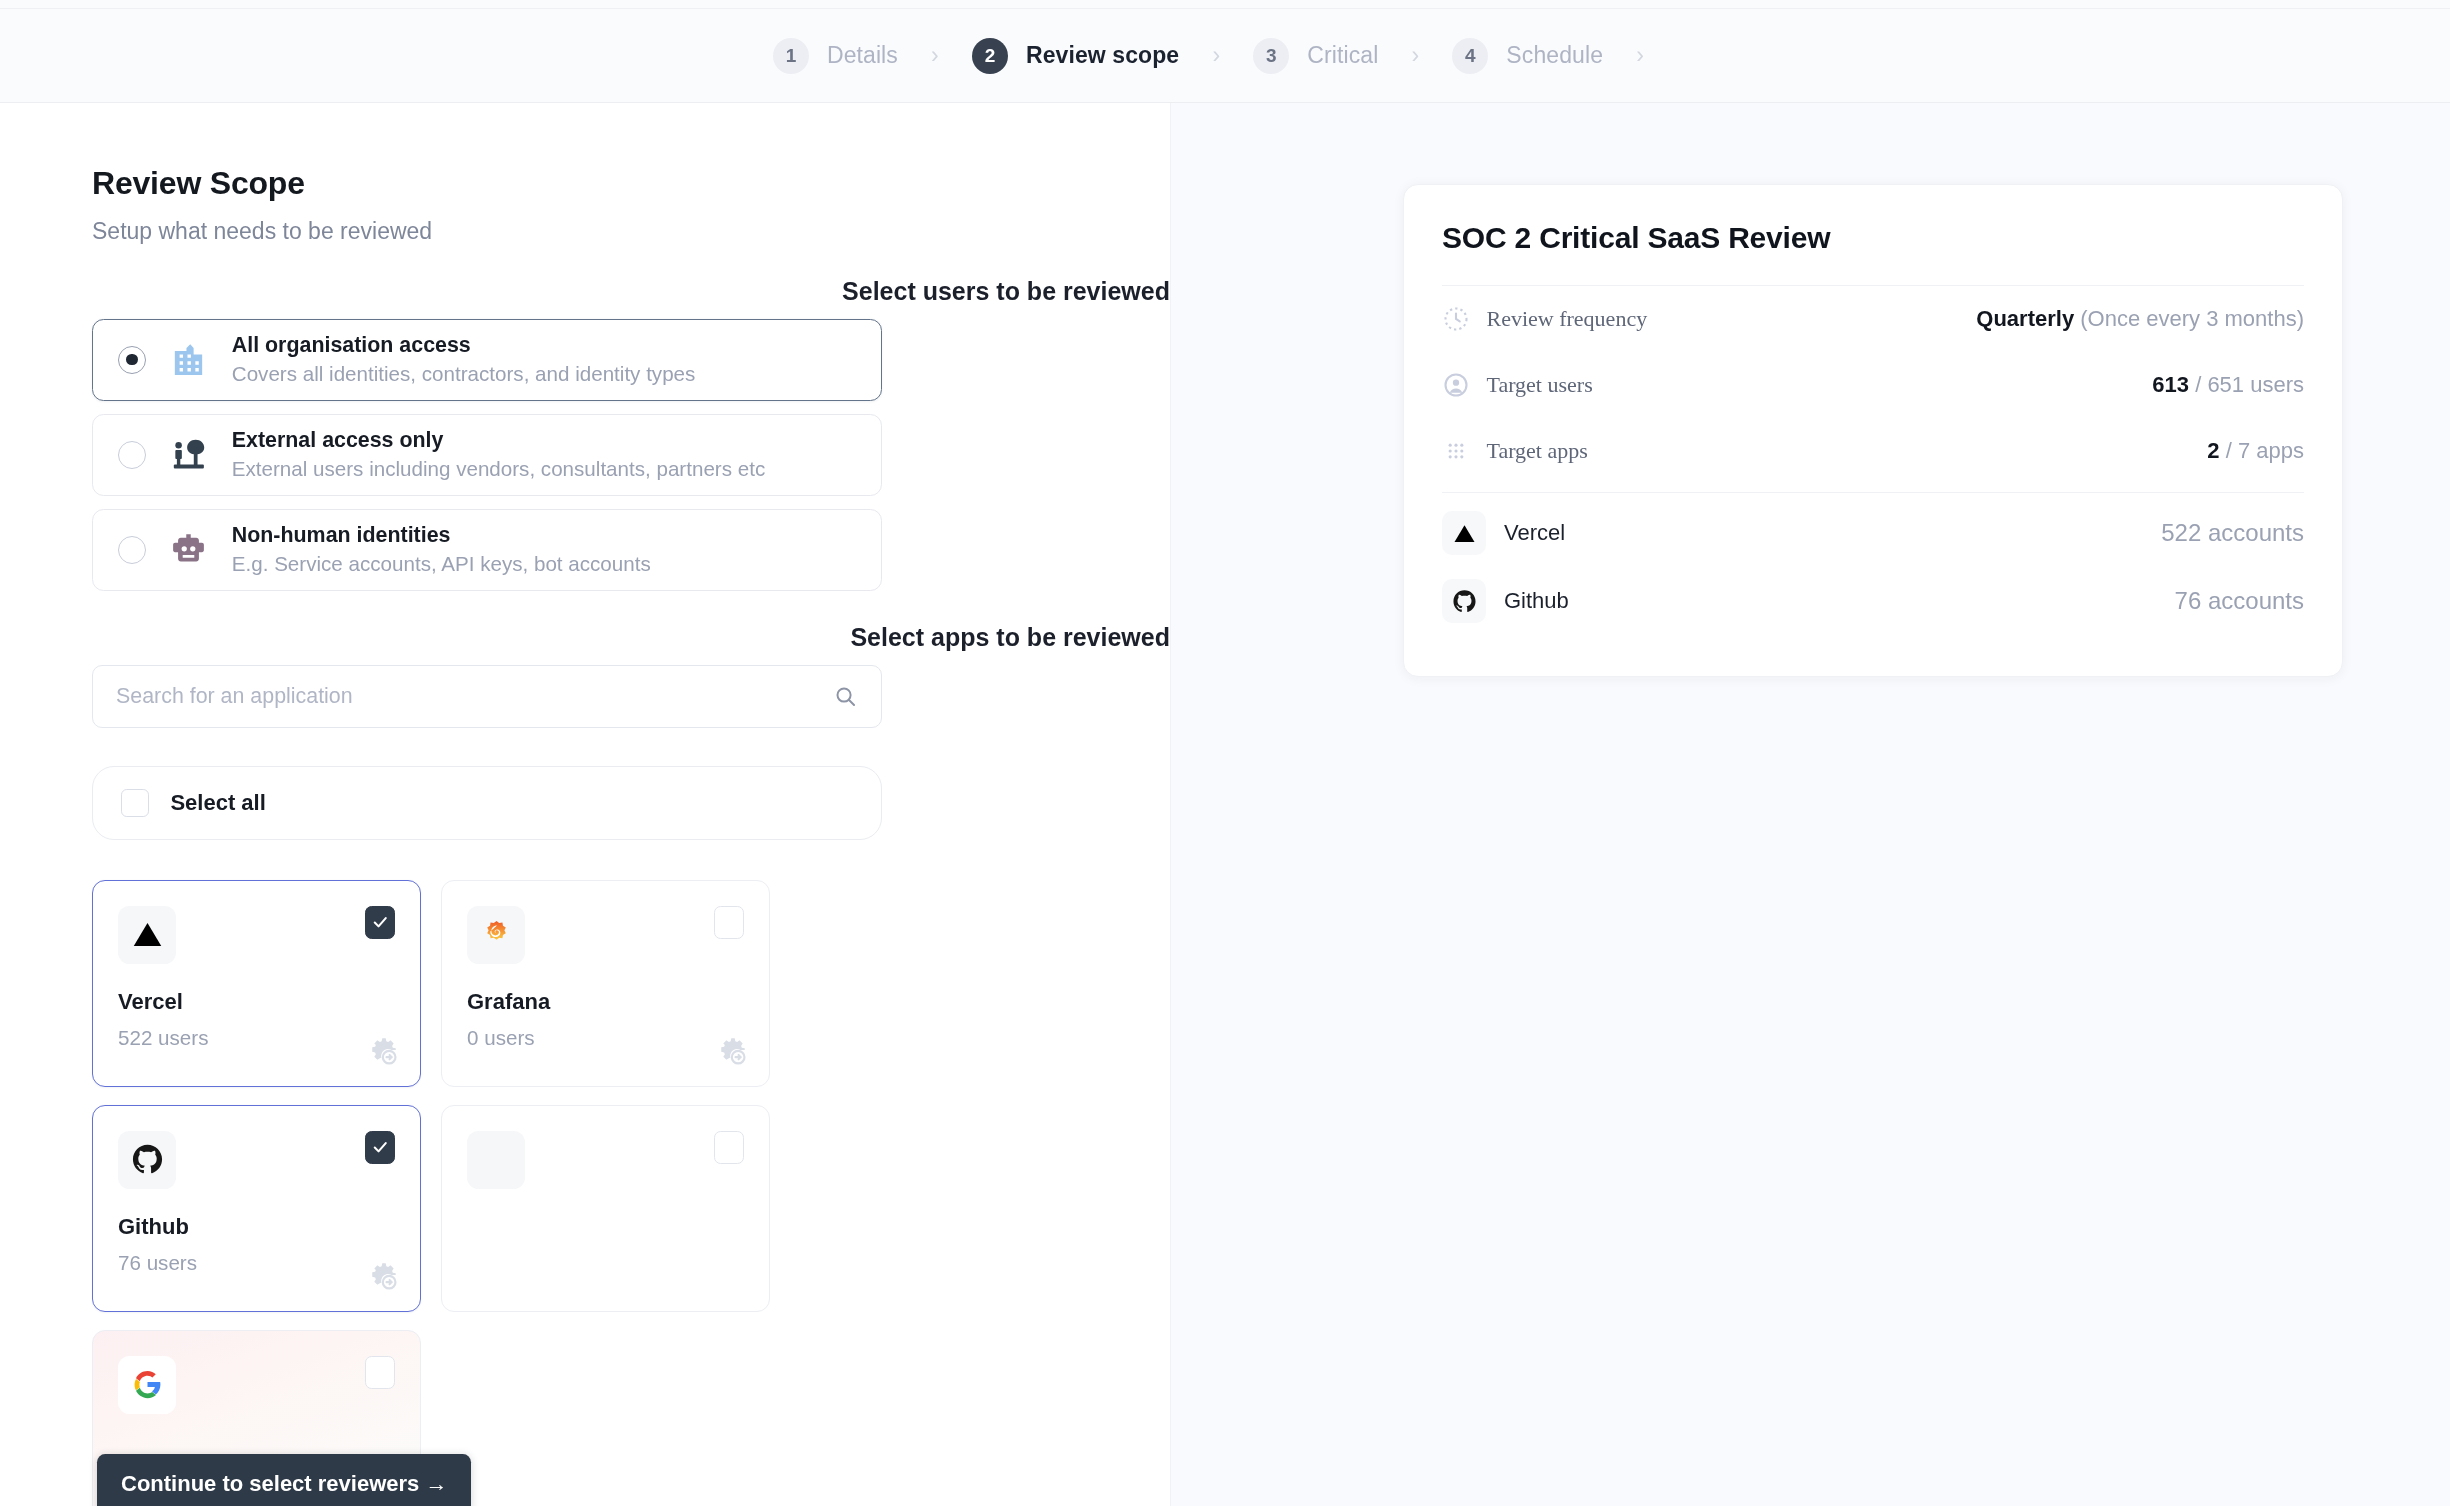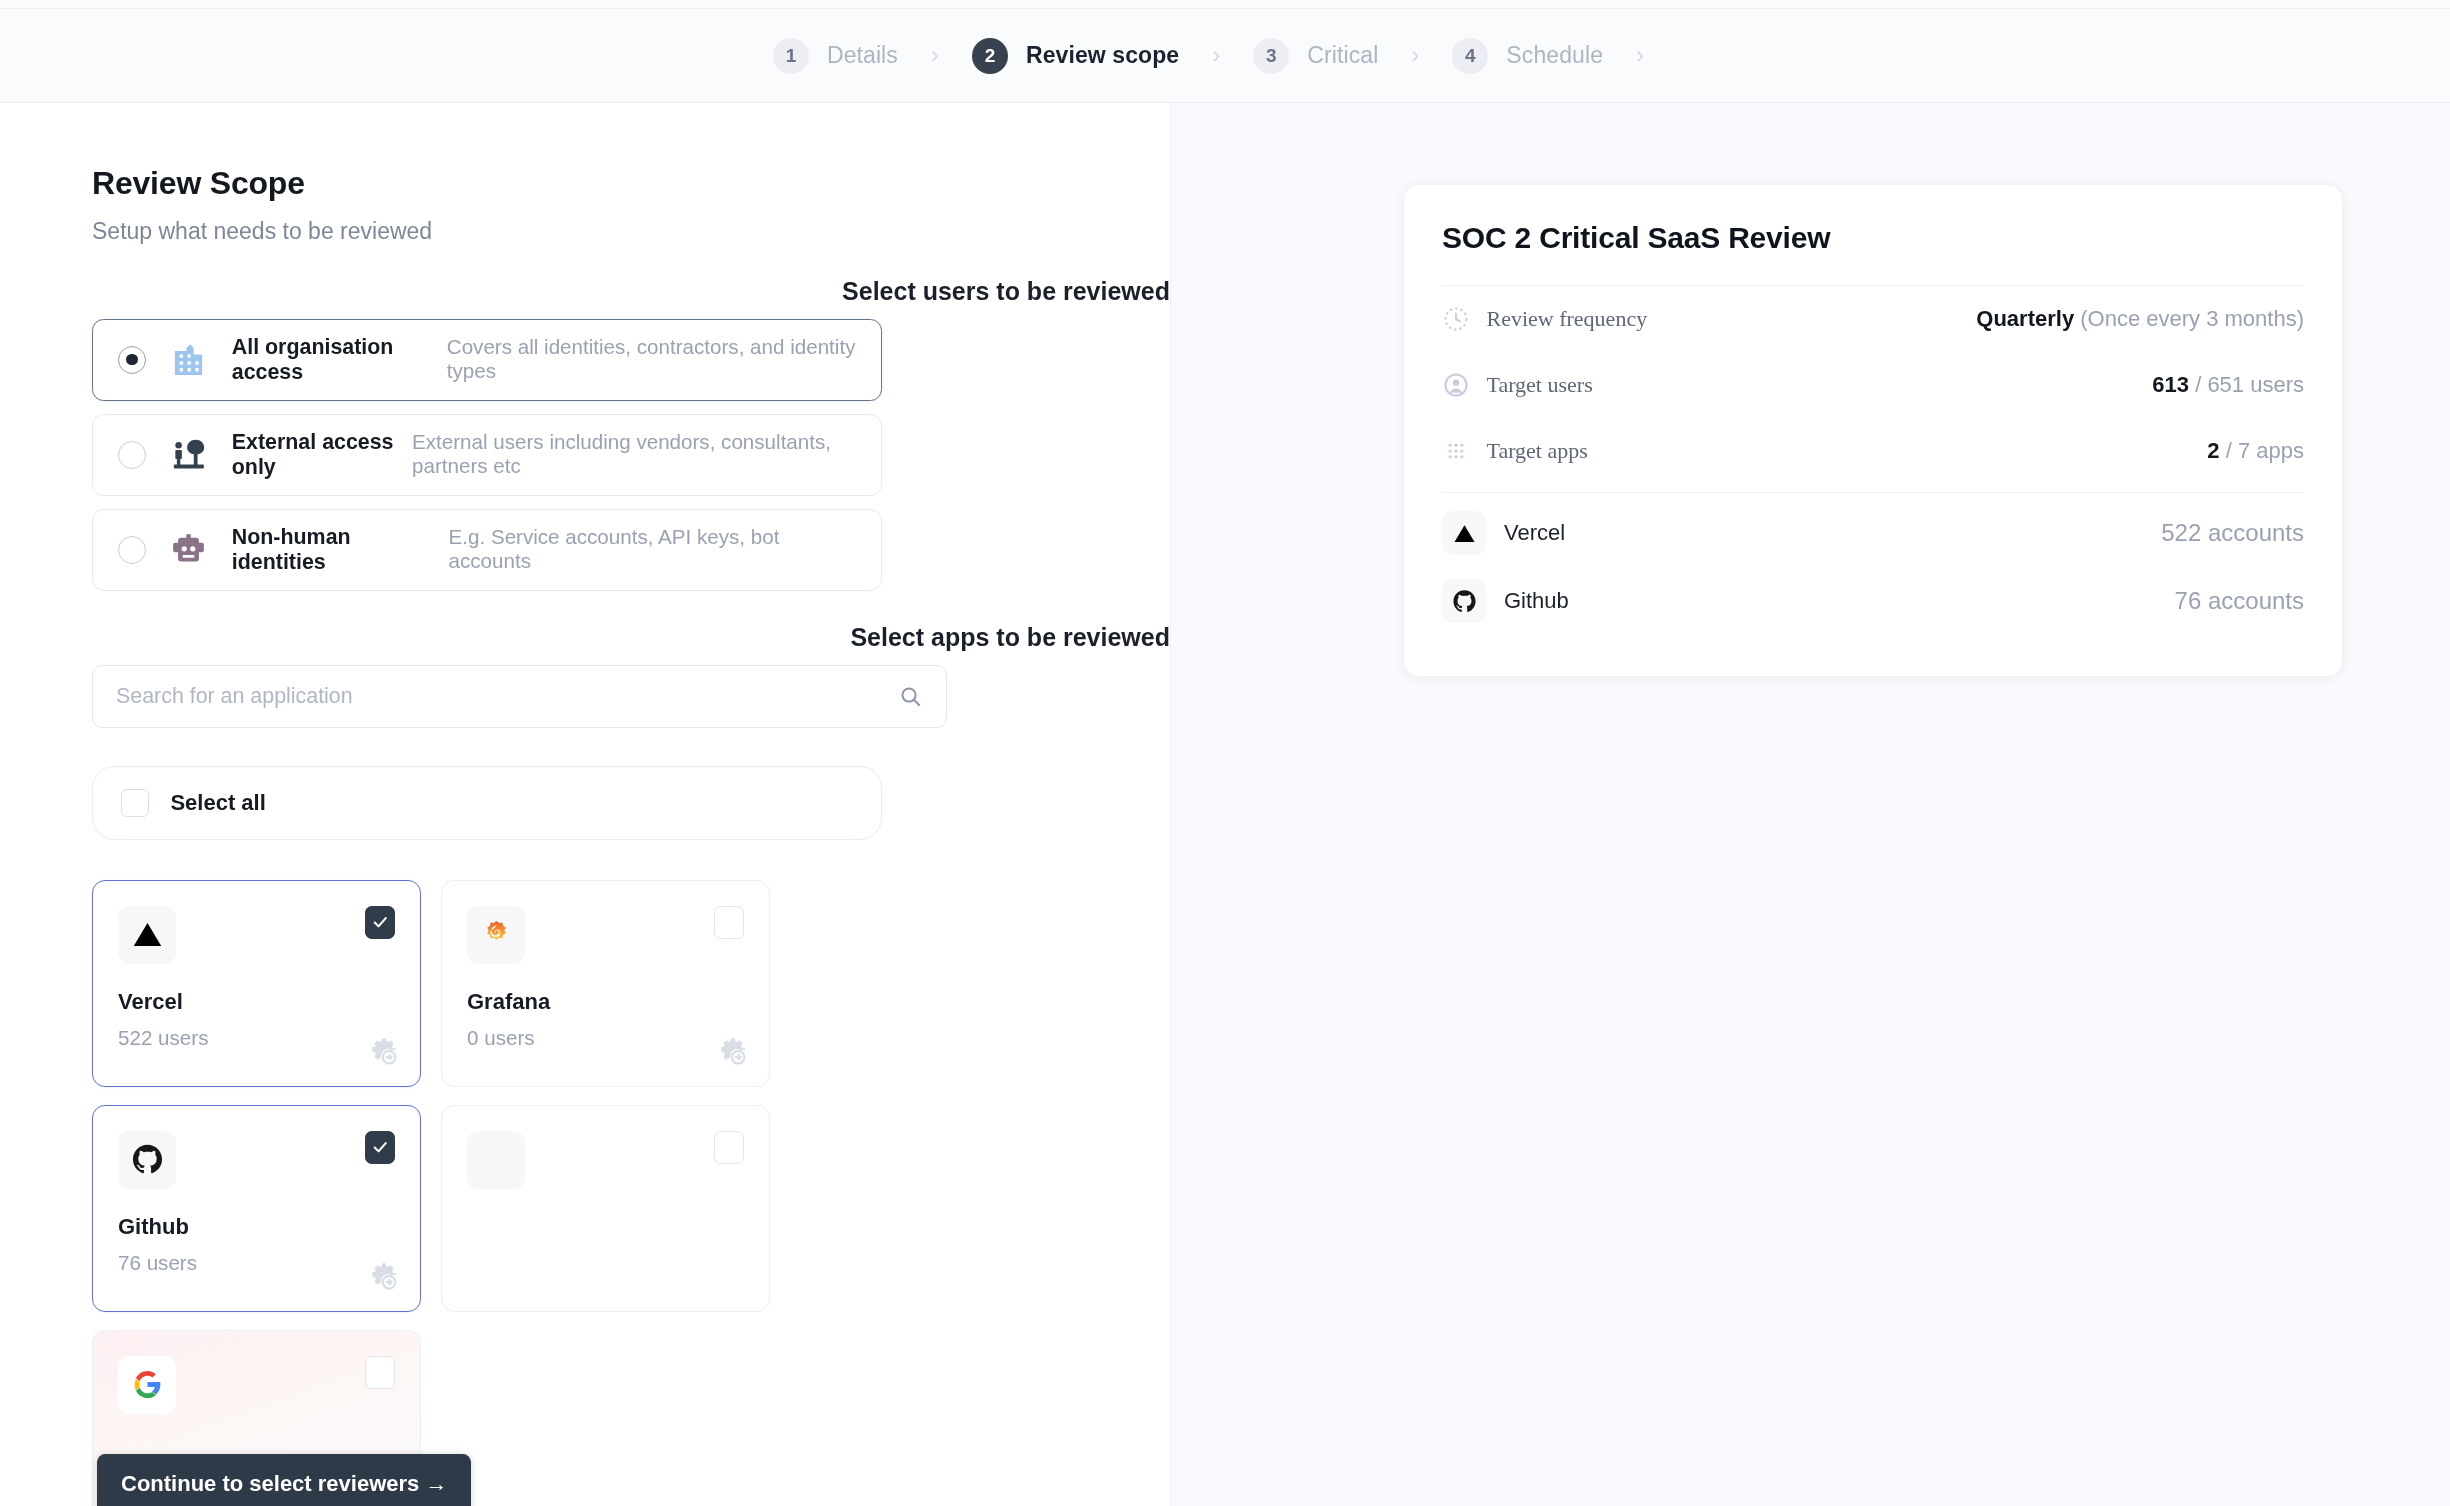--- a/index.html
+++ b/index.html
@@ -136,27 +136,27 @@
   }
   .opt.selected .radio { border-color: #98a0b0; }
   .radio .dot {
     width: 11.5px; height: 11.5px; border-radius: 50%;
     background: #1f2733;
     display: none;
   }
   .opt.selected .radio .dot { display: block; }
 
   .opt-icon { width: 43px; height: 43px; flex: none; display:flex; align-items:center; justify-content:center; }
-  .opt-text { display: flex; flex-direction: row; gap: 4.1px; }
+  .opt-text { display: flex; flex-direction: column; gap: 4.1px; }
   .opt-title { font-size: 21.4px; font-weight: 700; color: #161b24; }
   .opt-desc { font-size: 20.6px; color: #9aa1b2; }
 
   
   .search-box {
-    width: 855px; height: 63px;
+    width: 790px; height: 63px;
     border: 0.8px solid #e4e7ee;
     border-radius: 10px;
     display: flex; align-items: center;
     padding: 0 23px;
     background: #fff;
   }
   .search-box input {
     border: none; outline: none;
     flex: 1;
     font-size: 21.4px;

